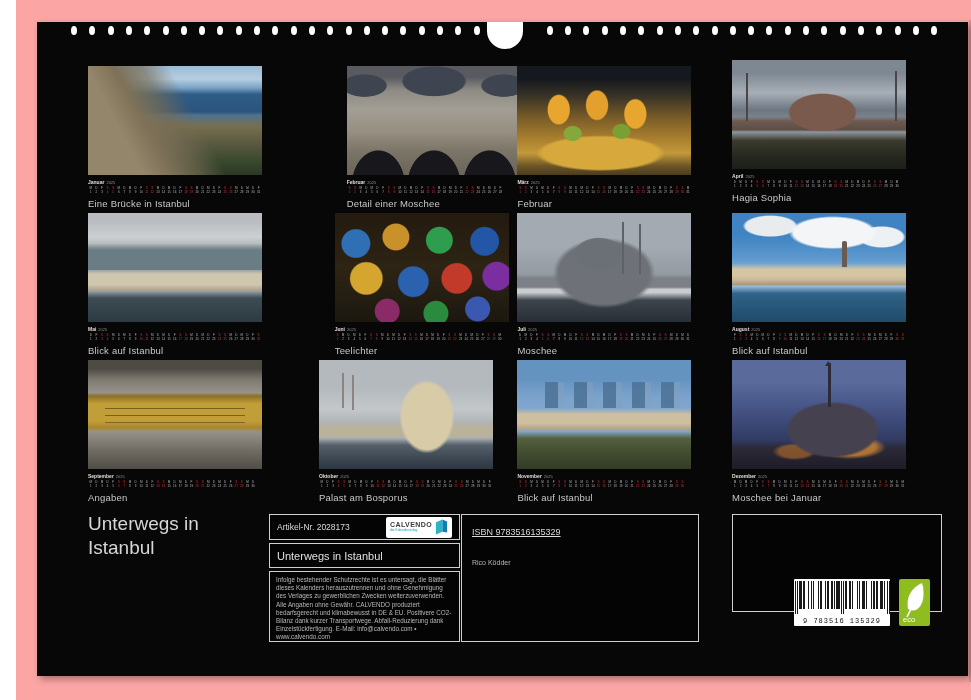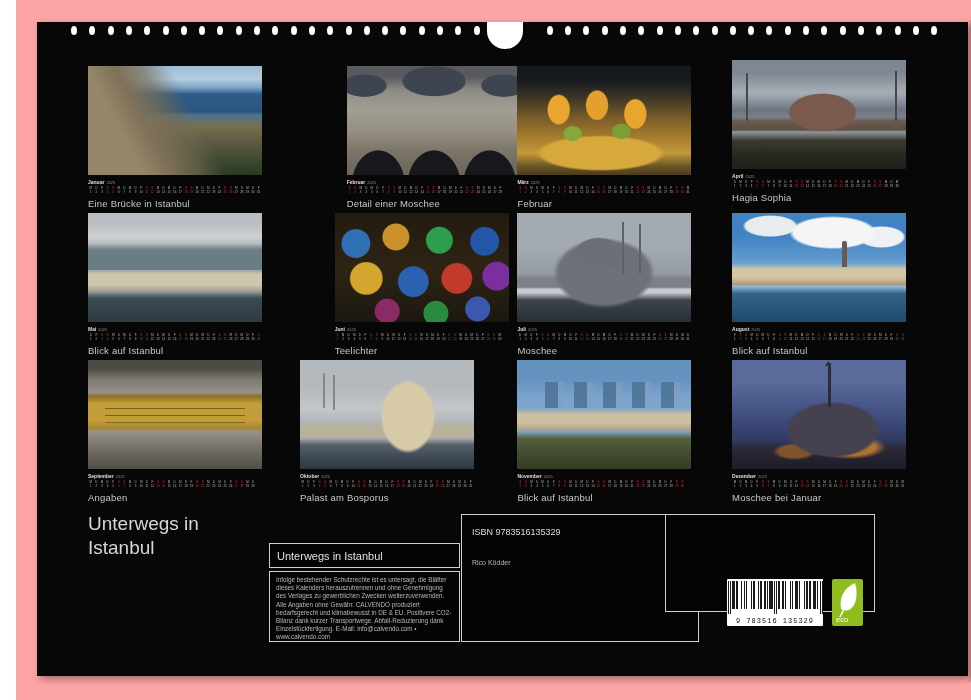--- a/index.html
+++ b/index.html
@@ -112,24 +112,24 @@
   .cover-title{position:absolute;left:51px;top:490px;width:160px;font-size:19px;line-height:24px;color:#d6d6d6;}
   
   .ibox{position:absolute;border:1px solid #cfcfcf;background:#040404;box-sizing:border-box;}
   .a1{left:232px;top:492px;width:191px;height:26px;display:flex;align-items:center;justify-content:space-between;padding:0 7px;}
   .a1 .artnr{font-size:8.5px;color:#dcdcdc;}
   .a2{left:232px;top:521px;width:191px;height:25px;display:flex;align-items:center;padding:0 7px;}
   .a2 span{font-size:11px;color:#e0e0e0;}
   .a3{left:232px;top:549px;width:191px;height:71px;padding:4px 6px;}
   .a3 span{font-size:6.3px;line-height:8.2px;color:#b9b9b9;display:block;}
   .boxb{left:424px;top:492px;width:238px;height:128px;}
-  .boxb .isbn{position:absolute;left:10px;top:12px;font-size:9px;color:#dcdcdc;}
+  .boxb .isbn{position:absolute;left:10px;top:12px;font-size:9px;color:#dcdcdc;text-decoration:underline;}
   .boxb .pub{position:absolute;left:120px;top:9px;font-size:9px;line-height:11px;color:#d6d6d6;}
   .boxb .author{position:absolute;left:10px;top:44px;font-size:7px;color:#b9b9b9;}
-  .boxc{left:628px;top:492px;width:210px;height:98px;}
+  .boxc{left:695px;top:492px;width:210px;height:98px;}
   .barcode{position:absolute;left:61px;top:64px;width:96px;height:47px;background:#ffffff;border-radius:1px;}
   .barcode svg{position:absolute;left:1px;top:2px;}
   .barcode .digits{position:absolute;left:0;right:0;bottom:1px;text-align:center;font-size:7px;
     letter-spacing:1px;color:#111;background:transparent;font-family:"Liberation Mono", monospace;}
   .eco{position:absolute;left:166px;top:64px;width:31px;height:47px;background:#8fbc1e;border-radius:2px;}
   .eco svg{position:absolute;left:2px;top:2px;}
   .eco span{position:absolute;left:4px;bottom:2px;font-size:7.5px;color:#ffffff;}
   
   .logo{width:66px;height:21px;background:#ffffff;border-radius:2px;display:flex;align-items:center;
         justify-content:center;gap:3px;padding:0 2px;box-sizing:border-box;}
@@ -521,21 +521,21 @@
             <span class="day"><b>M</b>24</span>
             <span class="day"><b>D</b>25</span>
             <span class="day"><b>F</b>26</span>
             <span class="day we"><b>S</b>27</span>
             <span class="day we"><b>S</b>28</span>
             <span class="day"><b>M</b>29</span>
             <span class="day"><b>D</b>30</span>
           </div>
           <div class="caption">Angaben</div>
         </div>
-        <div class="cell" style="left: 263px; top: 338px;">
+        <div class="cell" style="left: 282px; top: 338px;">
           <div class="photo photo-okt"></div>
           <div class="month-line">Oktober<span class="yr">2025</span></div>
           <div class="mini-cal">
             <span class="day"><b>M</b>1</span>
             <span class="day"><b>D</b>2</span>
             <span class="day"><b>F</b>3</span>
             <span class="day we"><b>S</b>4</span>
             <span class="day we"><b>S</b>5</span>
             <span class="day"><b>M</b>6</span>
             <span class="day"><b>D</b>7</span>
@@ -638,20 +638,33 @@
             <span class="day"><b>M</b>29</span>
             <span class="day"><b>D</b>30</span>
             <span class="day"><b>M</b>31</span>
           </div>
           <div class="caption">Moschee bei Januar</div>
         </div>
       </div>
 
     <div class="cover-title">Unterwegs in Istanbul</div>
 
+    <div class="ibox a1">
+      <span class="artnr">Artikel-Nr. 2028173</span>
+      <div class="logo">
+        <div class="lt">
+          <span class="ln">CALVENDO</span>
+          <span class="tg">der Kalenderverlag</span>
+        </div>
+        <svg width="13" height="16" viewBox="0 0 14 16">
+          <path d="M1 3 L8 0 L8 13 L1 16 Z" fill="#2bb3c8"></path>
+          <path d="M8 0 L13 2 L13 14 L8 13 Z" fill="#0e7fae"></path>
+        </svg>
+      </div>
+    </div>
 
     <div class="ibox a2">
       <span>Unterwegs in Istanbul</span>
     </div>
 
     <div class="ibox a3">
       <span>Infolge bestehender Schutzrechte ist es untersagt, die Blätter dieses Kalenders herauszutrennen und ohne Genehmigung des Verlages zu gewerblichen Zwecken weiterzuverwenden. Alle Angaben ohne Gewähr. CALVENDO produziert bedarfsgerecht und klimabewusst in DE &amp; EU. Positivere CO2-Bilanz dank kurzer Transportwege. Abfall-Reduzierung dank Einzelstückfertigung. E-Mail: info@calvendo.com • www.calvendo.com</span>
     </div>
 
     <div class="ibox boxb">

